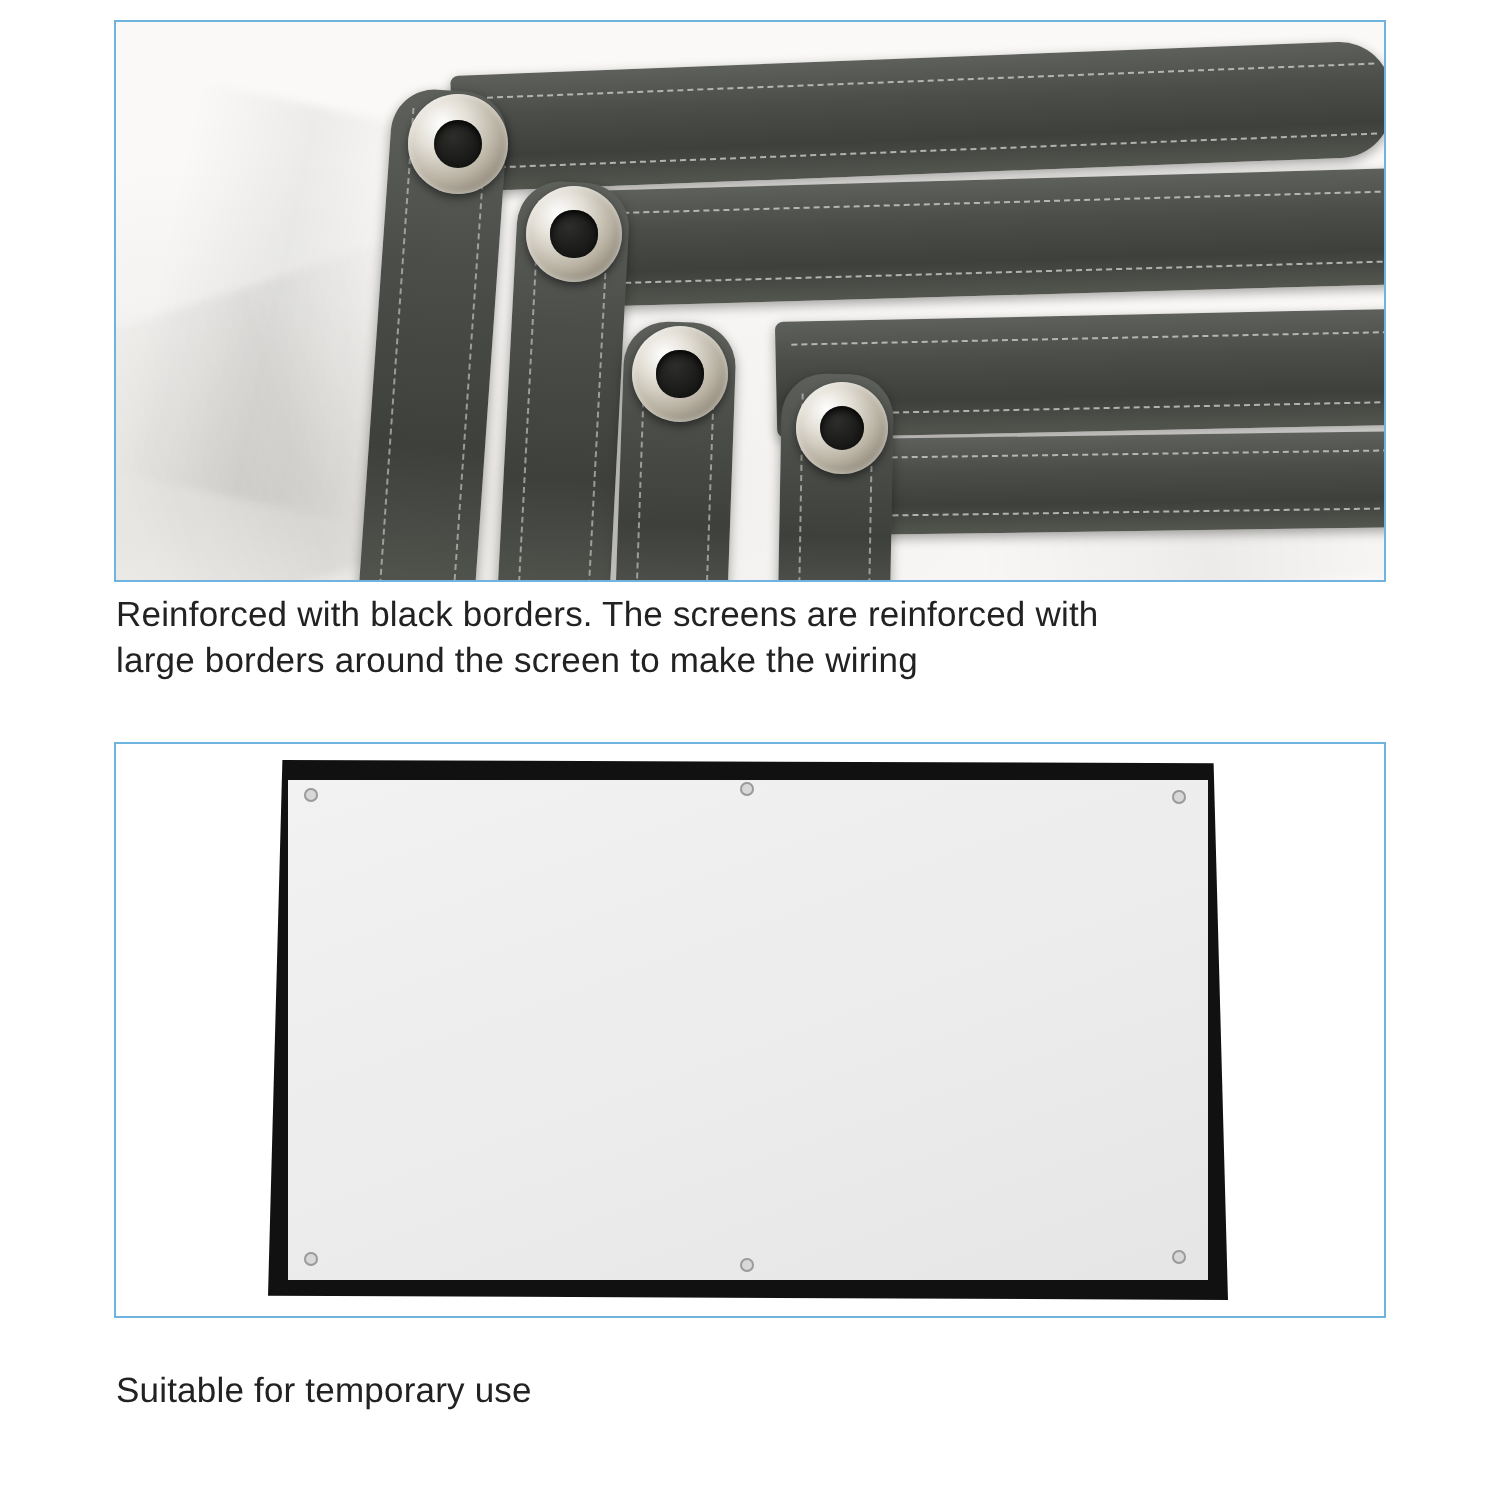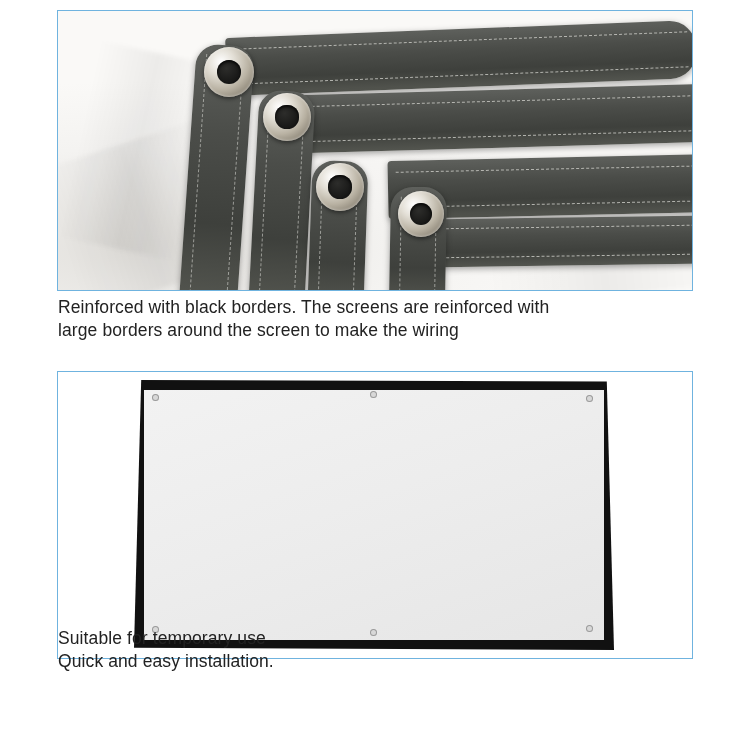--- a/index.html
+++ b/index.html
@@ -157,21 +157,21 @@
   .caption {
     position: absolute;
     left: 58px;
     width: 660px;
     font-size: 17.5px;
     line-height: 23px;
     color: #222222;
     letter-spacing: 0.1px;
   }
   .caption-1 { top: 296px; }
-  .caption-2 { top: 627px; }
+  .caption-2 { top: 684px; }
   .caption p { margin: 0; }
 
   
   .panel-screen {
     position: absolute;
     left: 57px;
     top: 371px;
     width: 636px;
     height: 288px;
     border: 1px solid #6fb3df;
@@ -280,16 +280,15 @@
       <div class="screen-dot d-tc"></div>
       <div class="screen-dot d-tr"></div>
       <div class="screen-dot d-bl"></div>
       <div class="screen-dot d-bc"></div>
       <div class="screen-dot d-br"></div>
     </div>
   </div>
 
   <div class="caption caption-2">
     <p>Suitable for temporary use</p>
-    <p>Quick and easy installation.</p>
   </div>
 
 </div>
 
 </body></html>

